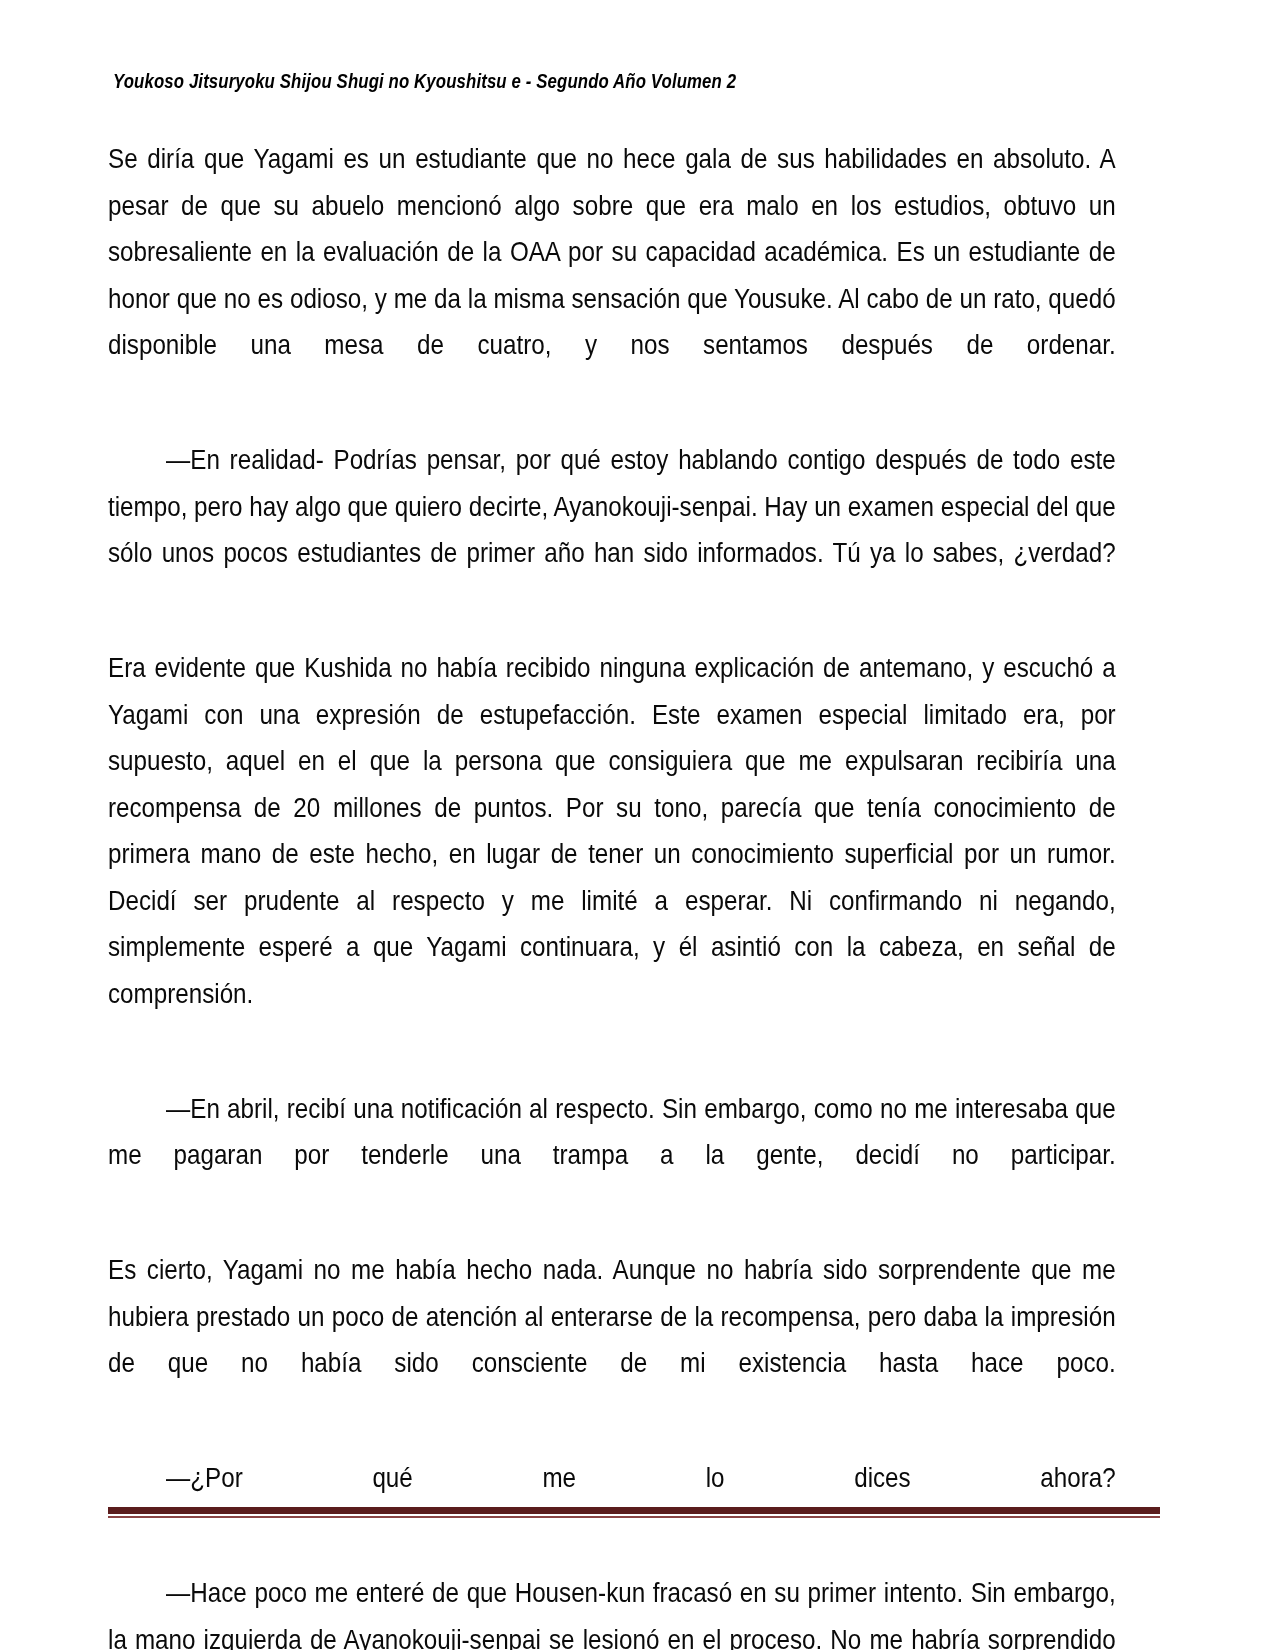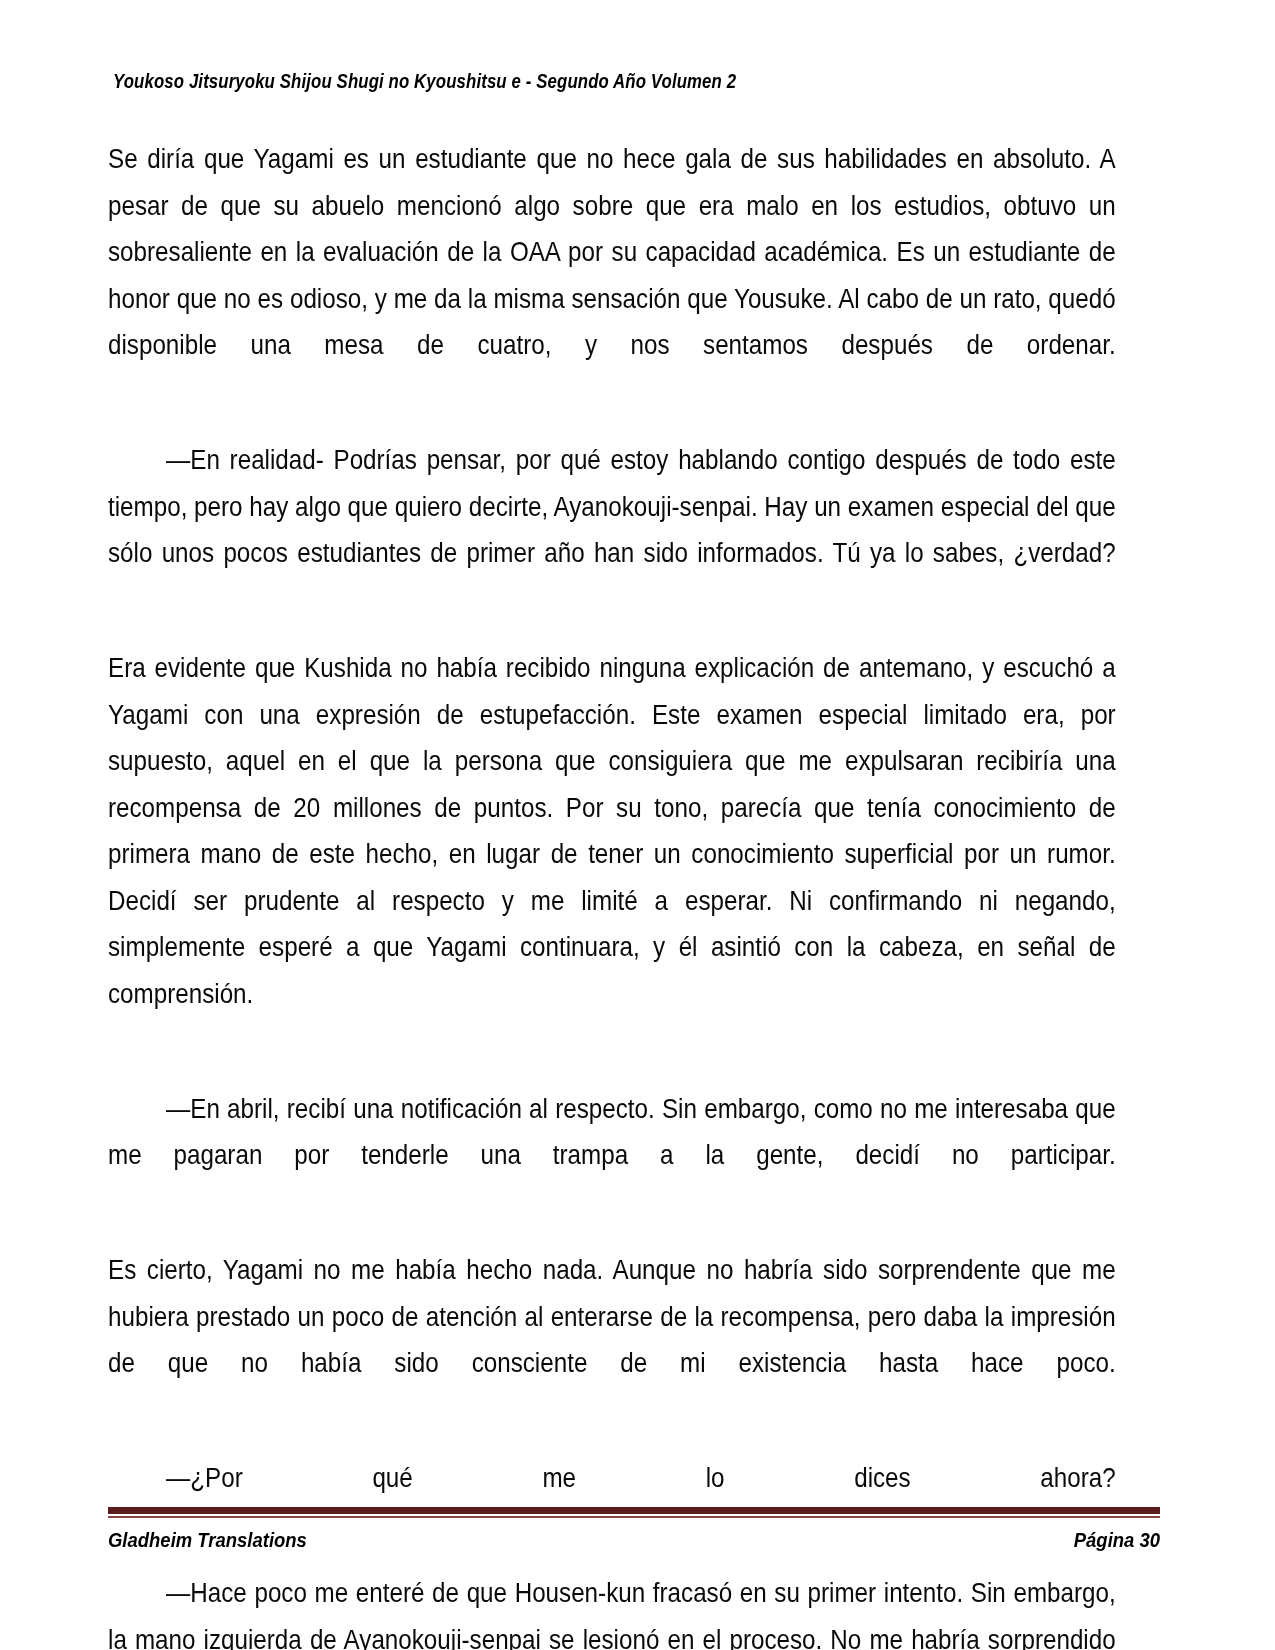--- a/index.html
+++ b/index.html
@@ -140,19 +140,15 @@
       <p class="para indent">—En abril, recibí una notificación al respecto. Sin embargo, como no me interesaba que me pagaran por tenderle una trampa a la gente, decidí no participar.</p>
       <p class="para">Es cierto, Yagami no me había hecho nada. Aunque no habría sido sorprendente que me hubiera prestado un poco de atención al enterarse de la recompensa, pero daba la impresión de que no había sido consciente de mi existencia hasta hace poco.</p>
       <p class="para indent">—¿Por qué me lo dices ahora?</p>
       <p class="para indent">—Hace poco me enteré de que Housen-kun fracasó en su primer intento. Sin embargo, la mano izquierda de Ayanokouji-senpai se lesionó en el proceso. No me habría sorprendido si hubiera hecho algo inhumano, pero esto fue más allá de mis expectativas.</p>
     </div>
 
   <div class="page-footer">
     <div class="footer-rule-thick" style="background: rgb(90, 28, 28);"></div>
     <div class="footer-rule-gap"></div>
     <div class="footer-rule-thin" style="background: rgb(138, 68, 68);"></div>
-    <div class="footer-row">
-      <div class="footer-text footer-left">Gladheim Translations</div>
-      <div class="footer-text footer-right">Página 30</div>
-    </div>
   </div>
 
 </div>
 
 </body></html>

